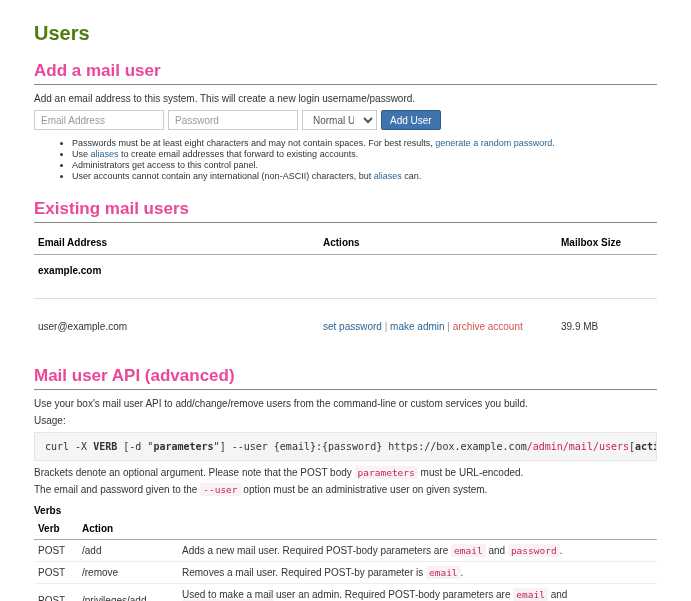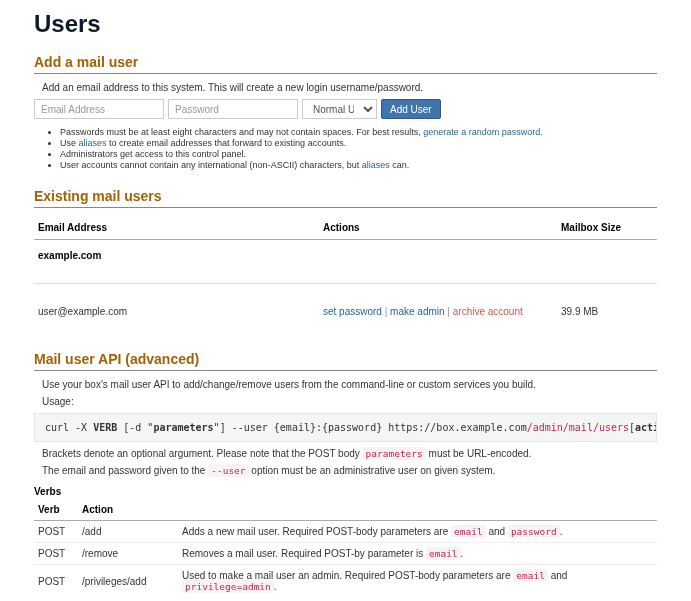--- a/index.html
+++ b/index.html
@@ -5,44 +5,44 @@
   * { box-sizing: border-box; }
   body {
     margin: 0;
     padding: 10px 34px 20px 34px;
     font-family: "Helvetica Neue", Helvetica, Arial, sans-serif;
     font-size: 11px;
     color: #333;
     background: #fff;
     width: 691px;
   }
-  h1 { font-size: 24px; font-weight: 700; margin: 0 0 16px 0; color: #0f172a; }
+  h1 { font-size: 20px; font-weight: 700; margin: 12px 0 16px 0; color: #4d7c0f; }
   h2 {
-    font-size: 14px; font-weight: 700; margin: 0 0 8px 0; color: #a16207;
+    font-size: 17px; font-weight: 700; margin: 0 0 8px 0; color: #ec4899;
     border-bottom: 1px solid #888; padding-bottom: 3px;
   }
-  p { margin: 6px 8px; font-size: 10px; color: #333; }
+  p { margin: 6px 0; font-size: 10px; color: #333; }
   a, .link { color: #2a6496; cursor: pointer; text-decoration: none; }
   .red { color: #d9534f; }
   .form-row { display: flex; gap: 4px; margin: 6px 0 8px 0; }
   input[type=text], input[type=password], select {
     border: 1px solid #ccc; padding: 3px 6px; font-size: 10px; height: 20px;
     background: #fff; color: #555;
   }
   input::placeholder { color: #999; }
   .fld-email { width: 130px; }
   .fld-pass { width: 130px; }
   .fld-priv { width: 75px; font-size:10px; }
   .btn {
     background: #3f74ac; color: #fff; border: 1px solid #2e5a8a;
     padding: 2px 8px; font-size: 10px; cursor: pointer; height: 20px;
     border-radius: 2px;
   }
   ul.hints { margin: 4px 0 18px 0; padding-left: 22px; }
-  ul.hints li { font-size: 9px; color: #333; margin: 1px 4px; }
+  ul.hints li { font-size: 9px; color: #333; margin: 1px 16px; }
   table { width: 100%; border-collapse: collapse; font-size: 10px; }
   thead th {
     text-align: left; font-weight: 700; padding: 6px 4px;
     border-bottom: 1px solid #aaa; color: #000; font-size:10px;
   }
   tbody td { padding: 22px 4px; border-top: 1px solid #ddd; vertical-align: middle; }
   tr.domain-row td { font-weight: 700; padding-top: 10px; border-top: none; color:#000; }
   .sep { color: #999; }
   .codeblock {
     background: #f5f5f5; border: 1px solid #e5e5e5; padding: 8px 10px;

